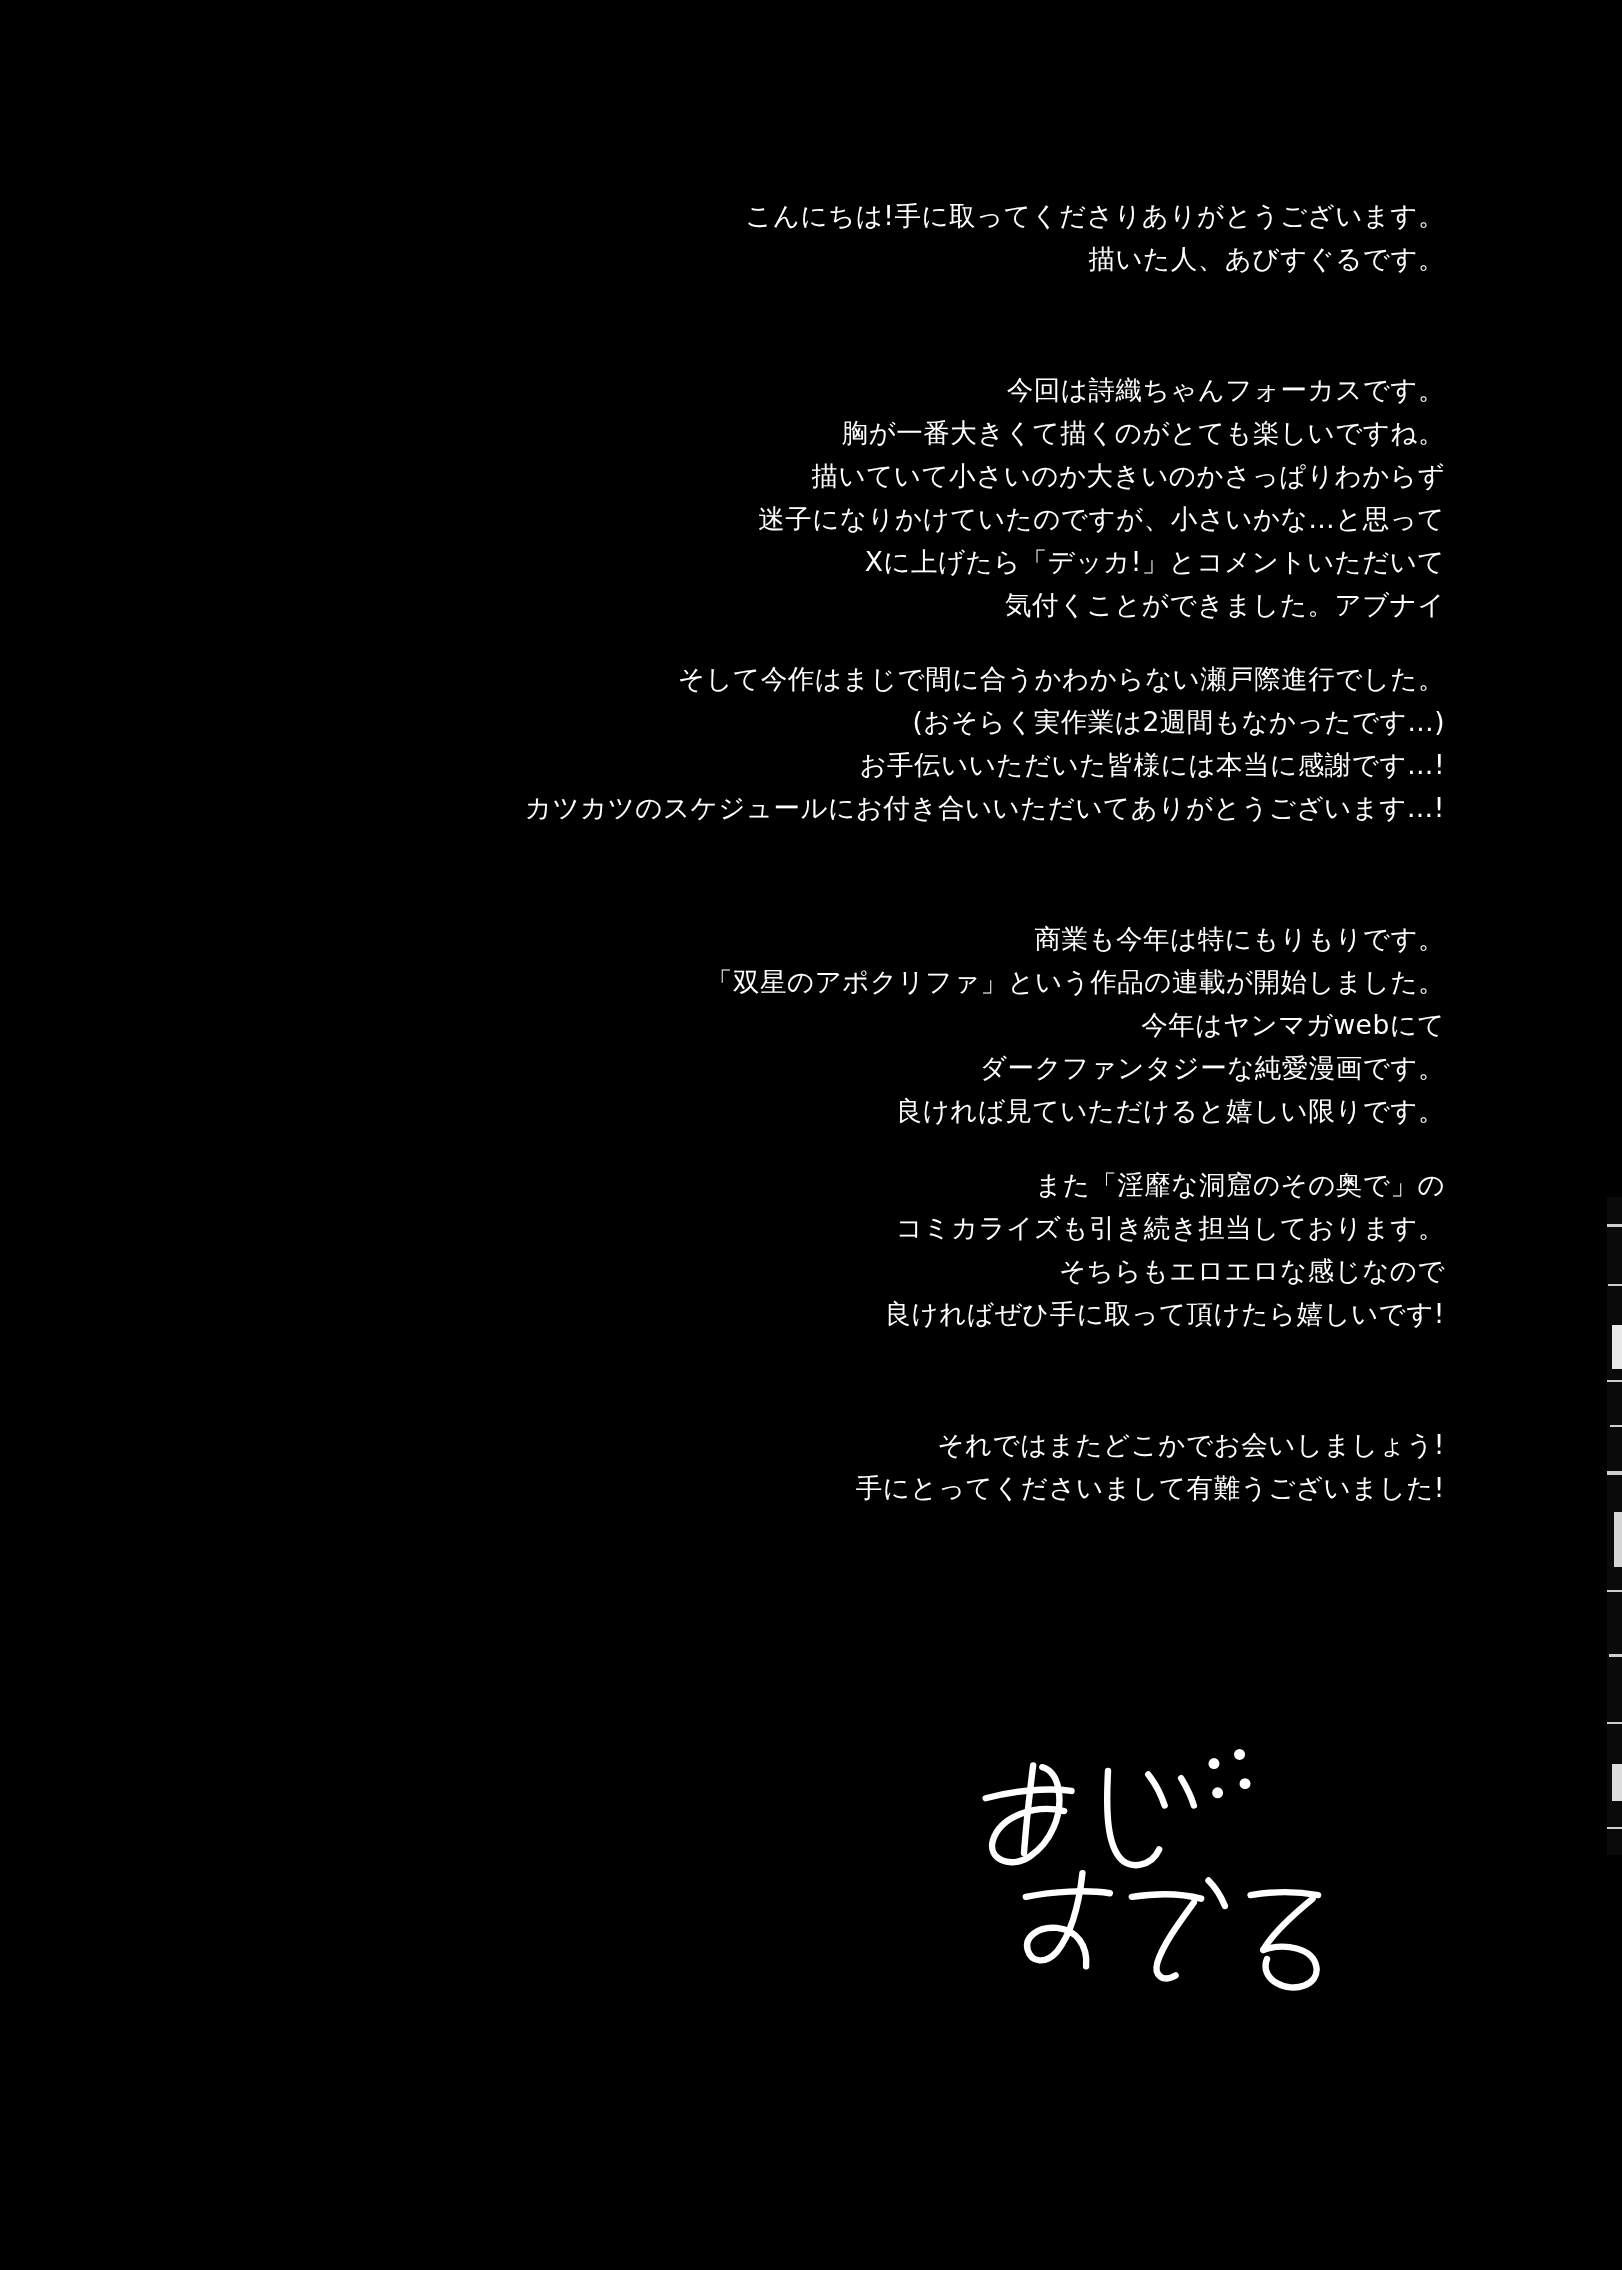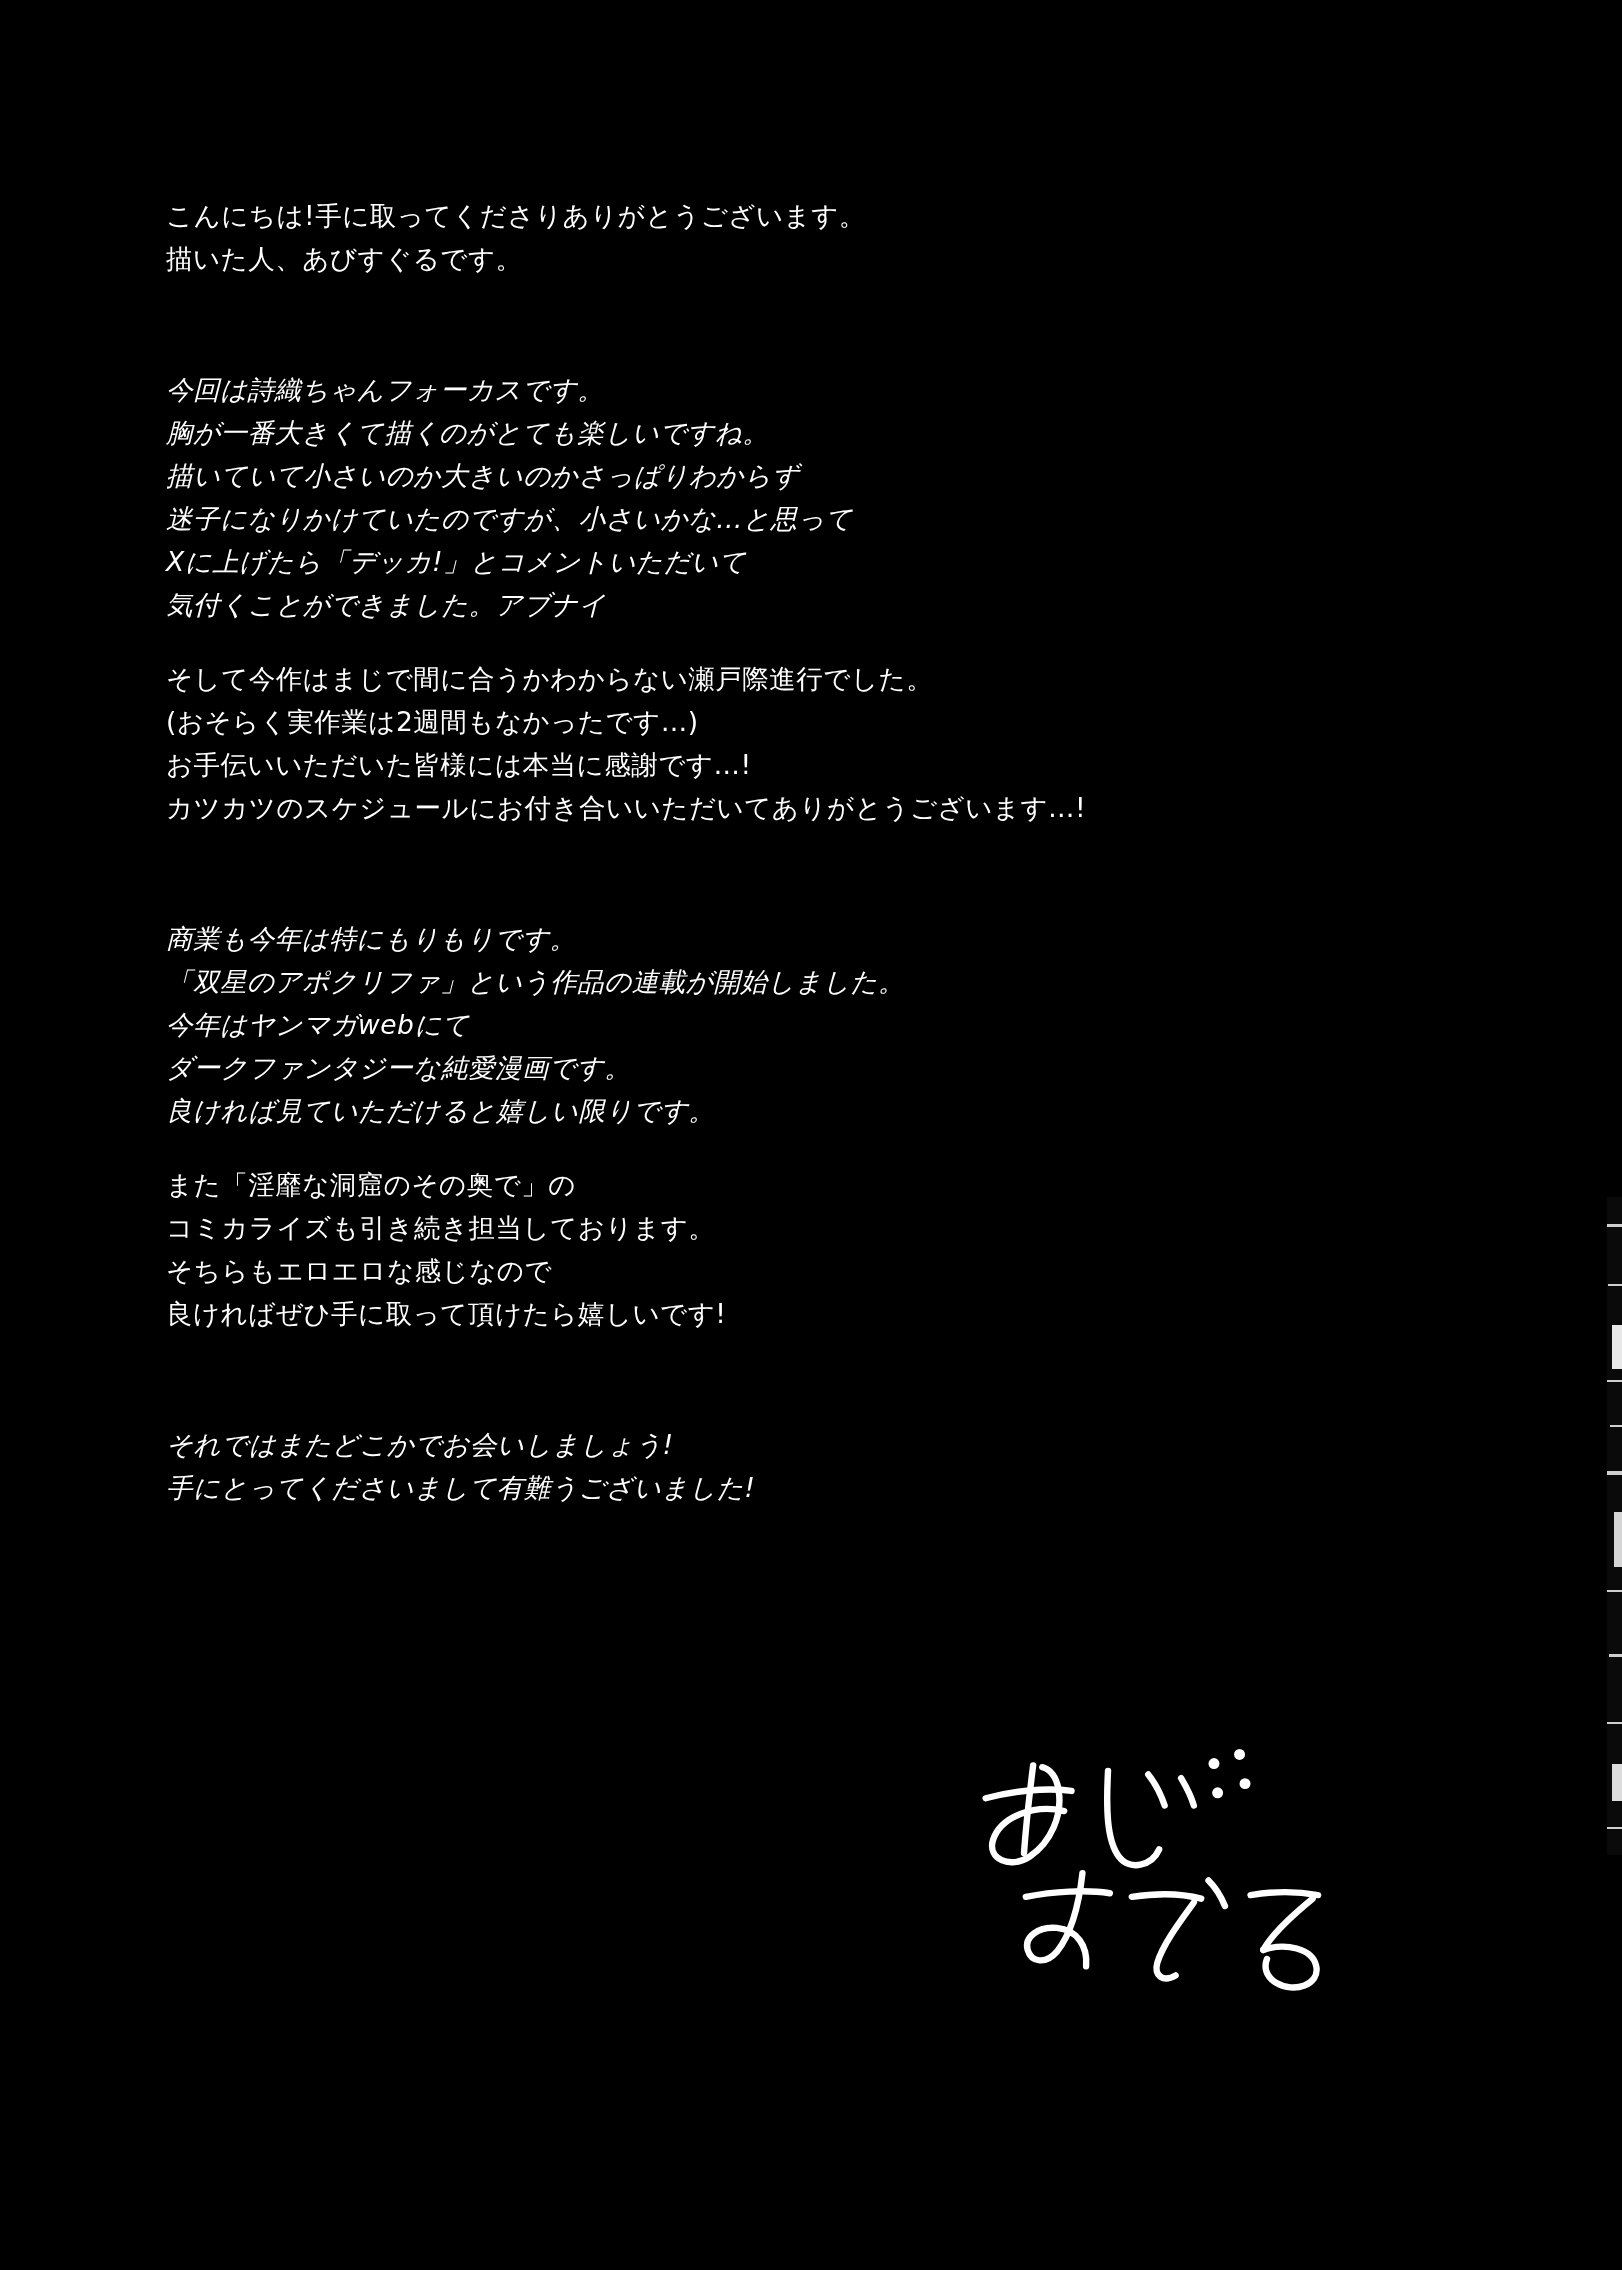--- a/index.html
+++ b/index.html
@@ -62,28 +62,28 @@
 
   
   .afterword {
     position: absolute;
     left: 166px;
     top: 194px;
     width: 1279px;
     color: #ffffff;
   }
   .para {
-    margin: 0 0 0 0;
+    margin: 0 0 0 12px;
+    text-align: right;
   }
   .para + .para {
     margin-top: 31px;
   }
   .para.gap-lg {
     margin-top: 88px;
-    font-style: italic;
   }
   .line {
     font-size: 26.5px;
     line-height: 43px;
     letter-spacing: 0.5px;
     white-space: pre;
     color: #ffffff;
   }
 
   

